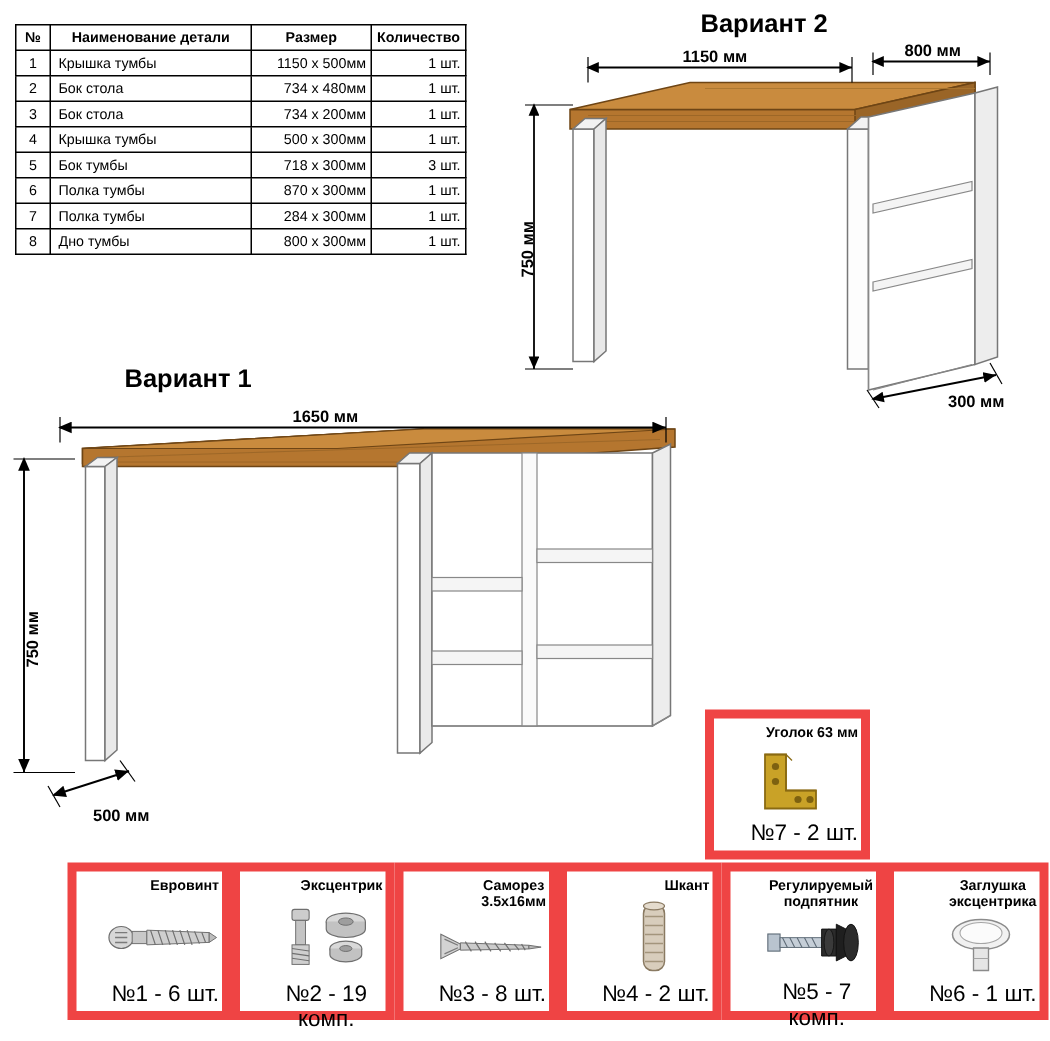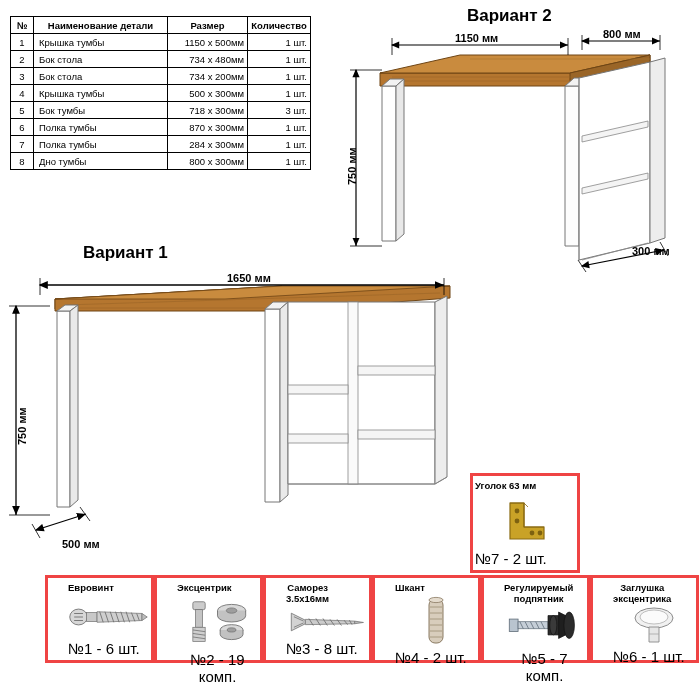--- a/index.html
+++ b/index.html
@@ -26,32 +26,32 @@
   .var-title{font-size:17px;font-weight:bold;}
   #title-v2{left:467px;top:6px;}
   #title-v1{left:83px;top:243px;}
 
   
   .dim{font-size:11px;font-weight:bold;}
   .dim.vert{transform-origin:left top;}
 
   
   .hw-grid{position:absolute;display:flex;}
-  .hw-cell{border:3px solid #ef4444;box-sizing:border-box;display:flex;flex-direction:column;
-           align-items:flex-start;justify-content:space-between;padding:4px 2px 3px;}
+  .hw-cell{border:6px solid #ef4444;box-sizing:border-box;display:flex;flex-direction:column;
+           align-items:flex-end;justify-content:space-between;padding:4px 2px 3px;}
   .hw-name{font-size:9.5px;font-weight:bold;text-align:center;line-height:11px;}
   .hw-qty{font-size:15px;font-weight:normal;text-align:center;}
   .hw-art{flex:1;display:flex;align-items:center;justify-content:center;width:100%;}
 
   
   #hw-top{left:470px;top:473px;}
   #hw-top .hw-cell{width:110px;height:100px;}
   
   #hw-bottom{left:45px;top:575px;}
-  #hw-bottom .hw-cell{width:109px;height:88px;padding-left:20px;}
+  #hw-bottom .hw-cell{width:109px;height:105px;padding-left:20px;}
 </style>
 </head>
 <body>
 
 <table id="parts-table">
   <thead>
     <tr>
       <th>№</th>
       <th class="name">Наименование детали</th>
       <th class="size">Размер</th>
@@ -170,21 +170,21 @@
   <line x1="30" y1="42" x2="62" y2="42" stroke="#000" stroke-width="0.8"></line>
   <line x1="30" y1="218" x2="62" y2="218" stroke="#000" stroke-width="0.8"></line>
 
   <line x1="262" y1="238" x2="344" y2="222" stroke="#000" stroke-width="1.2" marker-start="url(#arS)" marker-end="url(#ar)"></line>
   <line x1="258" y1="232" x2="266" y2="244" stroke="#000" stroke-width="0.8"></line>
   <line x1="340" y1="214" x2="348" y2="228" stroke="#000" stroke-width="0.8"></line>
 </svg>
 <div class="abs dim" style="left:455px;top:32px;">1150 мм</div>
 <div class="abs dim" style="left:603px;top:28px;">800 мм</div>
 <div class="abs dim vert" style="left:346px;top:185px;transform:rotate(-90deg);">750 мм</div>
-<div class="abs dim" style="left:632px;top:245px;">300 мм</div>
+<div class="abs dim" style="left:632px;top:262px;">300 мм</div>
 
 <svg class="abs" style="left:10px;top:262px;" width="470" height="300">
 
   <g>
     <polygon points="45,47 255,47 272,34 272,24 45,37" fill="#b5762f" stroke="#6e4515" stroke-width="1"></polygon>
     <polygon points="45,37 272,24 440,24 440,36 262,49 45,49" fill="#b5762f" stroke="#6e4515" stroke-width="1"></polygon>
     <polygon points="45,37 272,24 440,24 215,37" fill="#c98b3e" stroke="#6e4515" stroke-width="0.8"></polygon>
     <line x1="55" y1="43" x2="430" y2="31" stroke="#9a6527" stroke-width="0.6"></line>
     <line x1="55" y1="46" x2="255" y2="46" stroke="#9a6527" stroke-width="0.6"></line>
   </g>
@@ -233,21 +233,21 @@
   <line x1="444" y1="16" x2="444" y2="33" stroke="#000" stroke-width="0.8"></line>
 
   <line x1="16" y1="44" x2="16" y2="253" stroke="#000" stroke-width="1.3" marker-start="url(#arS2)" marker-end="url(#ar2)"></line>
   <line x1="9" y1="44" x2="50" y2="44" stroke="#000" stroke-width="0.8"></line>
   <line x1="9" y1="253" x2="50" y2="253" stroke="#000" stroke-width="0.8"></line>
 
   <line x1="36" y1="268" x2="86" y2="252" stroke="#000" stroke-width="1.3" marker-start="url(#arS2)" marker-end="url(#ar2)"></line>
   <line x1="32" y1="262" x2="40" y2="276" stroke="#000" stroke-width="0.8"></line>
   <line x1="80" y1="245" x2="90" y2="259" stroke="#000" stroke-width="0.8"></line>
 </svg>
-<div class="abs dim" style="left:195px;top:272px;margin-left:32px;">1650 мм</div>
+<div class="abs dim" style="left:195px;top:272px;">1650 мм</div>
 <div class="abs dim vert" style="left:16px;top:445px;transform:rotate(-90deg);">750 мм</div>
 <div class="abs dim" style="left:42px;top:538px;padding-left:20px;">500 мм</div>
 
 <div class="hw-grid" id="hw-top">
 
   <div class="hw-cell">
     <div class="hw-name">Уголок 63 мм</div>
     <div class="hw-art">
       <svg width="46" height="44" viewBox="0 0 46 44">
         <path d="M8 4 L22 4 L22 28 L42 28 L42 40 L8 40 Z" fill="#c9a227" stroke="#8a6a12" stroke-width="1.2"></path>

